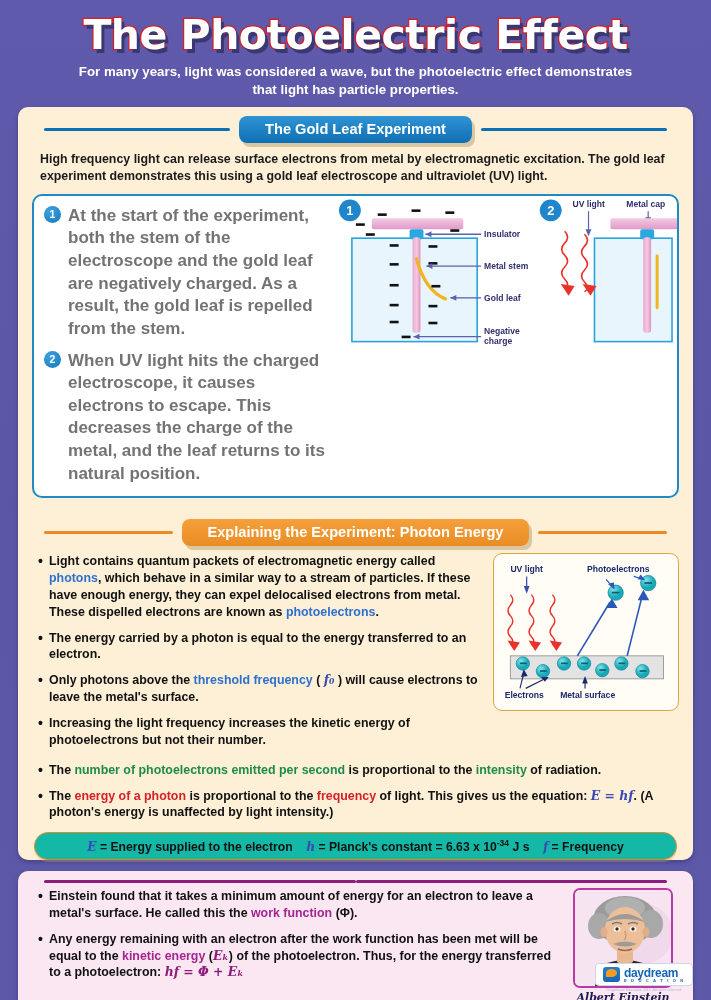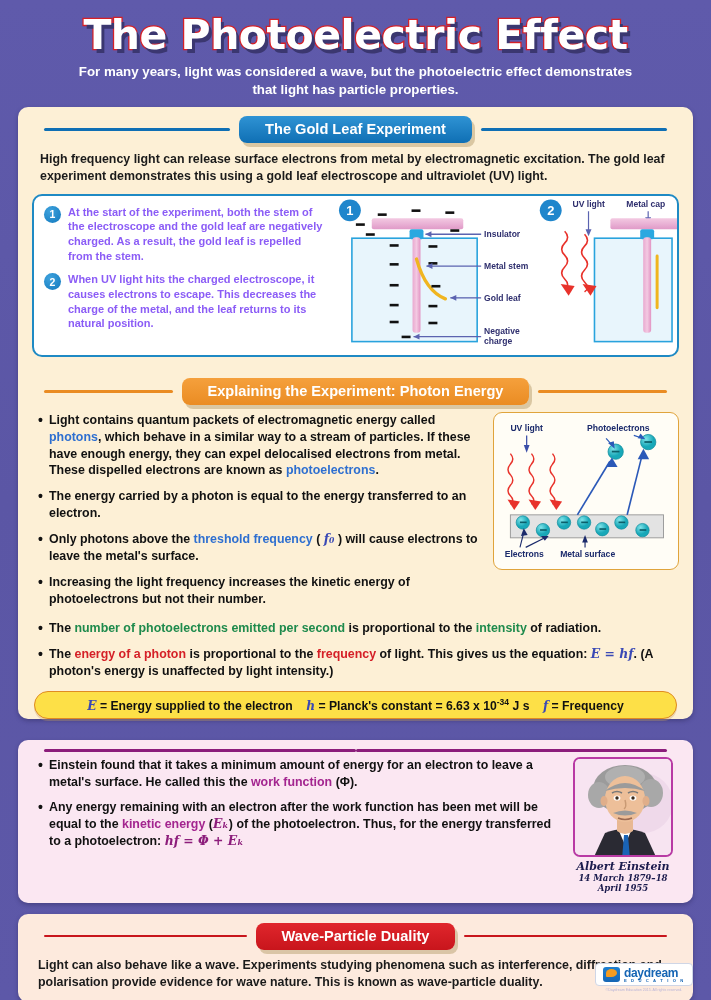--- a/index.html
+++ b/index.html
@@ -80,21 +80,21 @@
   .steps { flex: 0 0 300px; padding: 9px 6px 9px 10px; }
   .step { display: flex; margin-bottom: 9px; }
   .step:last-child { margin-bottom: 2px; }
   .badge {
     flex: 0 0 17px; width: 17px; height: 17px; border-radius: 50%;
     background: radial-gradient(circle at 35% 30%, #3ea2dd, #1178bd);
     color: #fff; font-size: 10.5px; font-weight: 700;
     display: flex; align-items: center; justify-content: center;
     margin-right: 7px; margin-top: 1px;
   }
-  .step-text { font-size: 11px; font-weight: 700; line-height: 1.33; color: #8b5cf6; }
+  .step-text { font-size: 17px; font-weight: 700; line-height: 1.33; color: #737373; }
   .diagram-cell { flex: 1 1 auto; position: relative; }
 
   
   .bullets { padding: 2px 14px 4px 20px; }
   .bullet {
     position: relative; padding-left: 11px; margin-bottom: 9px;
     font-size: 12.4px; font-weight: 700; line-height: 1.36; color: #111;
   }
   .bullet::before {
     content: "•"; position: absolute; left: 0; top: -1px; font-size: 14px;
@@ -102,22 +102,22 @@
   .c-blue   { color: #2e6fd0; text-align: right; }
   .c-green  { color: #1e8a4c; }
   .c-red    { color: #d52027; }
   .c-purple { color: #a3258f; }
   .mathi { font-family: "DejaVu Serif", serif; font-style: italic; font-weight: 700; text-align: center; }
   .mathi.blue { color: #3a49b5; }
   .mathi.pur  { color: #8c1d7b; }
   sup { font-size: 8.5px; }
 
   .eq-box {
-    margin: 2px 16px 10px; border: 1.8px solid #e08b22;
-    border-radius: 14px; background: #fde047;
+    margin: 2px 16px 0; border: 1.8px solid #e08b22;
+    border-radius: 14px; background: #14b8a6;
     padding: 5px 14px; text-align: center;
     font-size: 12.2px; font-weight: 700; color: #111;
     box-shadow: 0 2px 0 rgba(200,160,100,.35);
   }
 
   
   .einstein-row { display: flex; padding: 0 16px 10px 20px; }
   .einstein-text { flex: 1 1 auto; padding-right: 10px; }
   .einstein-card { flex: 0 0 108px; text-align: center; }
   .portrait-frame {

